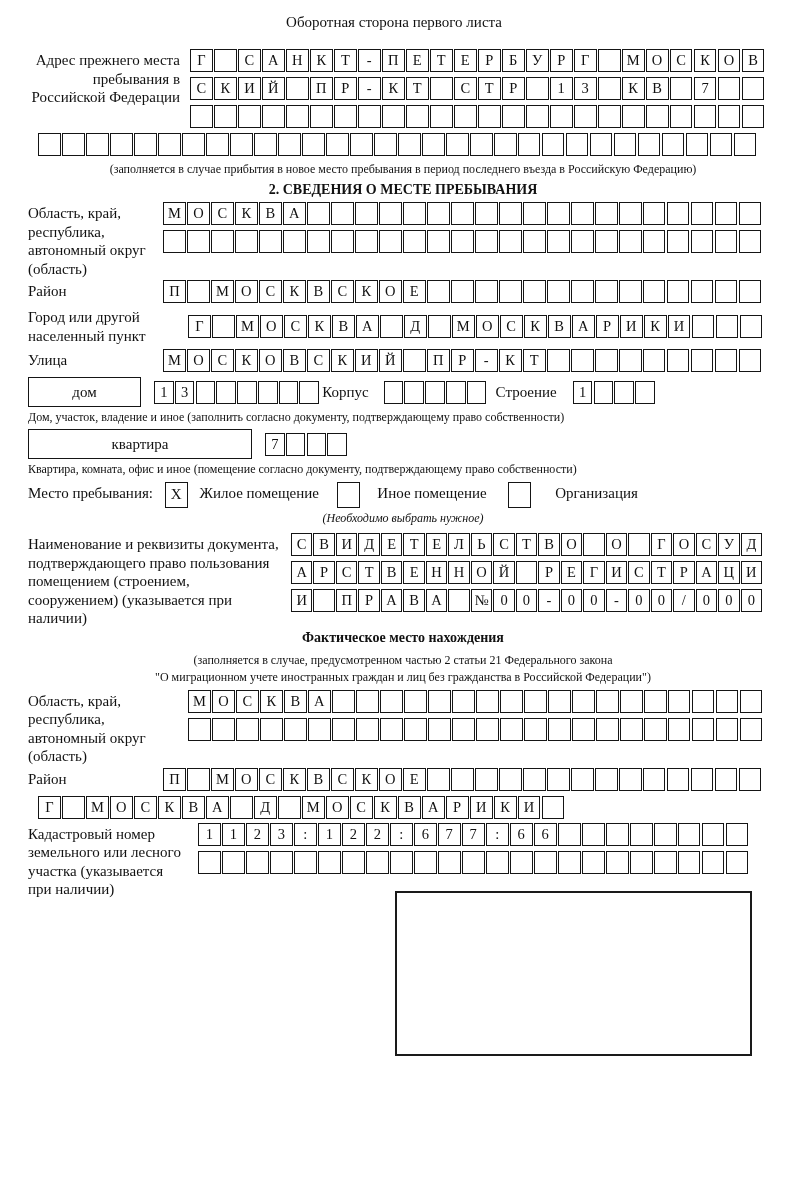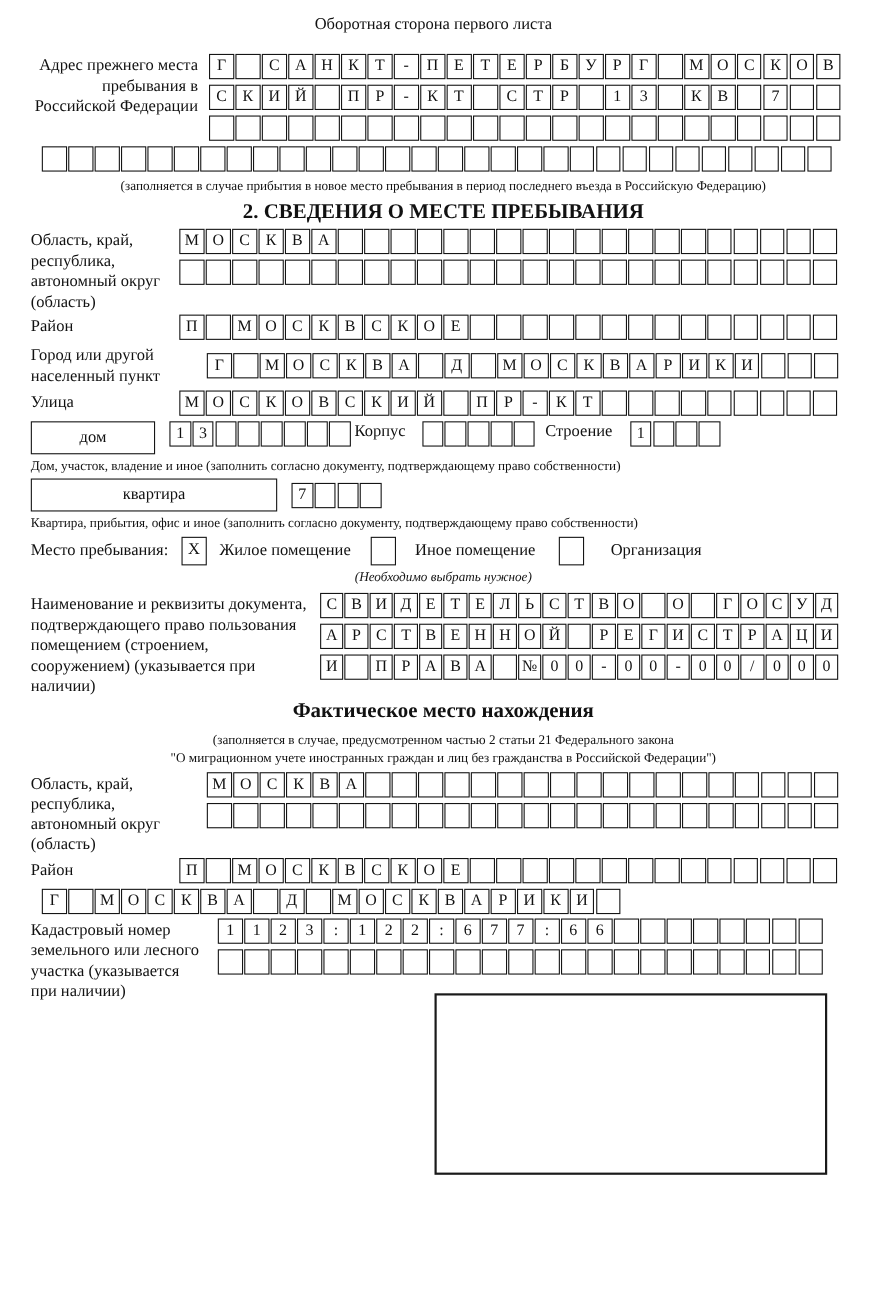--- a/index.html
+++ b/index.html
@@ -11,21 +11,21 @@
   .flabel{font-size:15px;line-height:18.5px;padding-top:2px;flex-shrink:0;}
   .w152{width:152px;text-align:right;} .w125{width:125px;} .w150{width:150px;}
   .w253{width:253px;} .w198{width:198px;} .w160{width:160px;}
   .cells{white-space:nowrap;height:23px;margin-bottom:5px;padding-left:10px;}
   .cell{display:inline-block;box-sizing:border-box;width:22.8px;height:23px;
         border:1.6px solid #151515;margin-right:1.2px;text-align:center;
         font-size:14.5px;line-height:20px;vertical-align:top;overflow:hidden;}
   .cells-sm .cell{width:21.3px;}
   .cells-xs .cell{width:19.6px;height:23px;}
   .note{font-size:12px;text-align:center;line-height:17px;}
-  .sect-title{font-size:19px;font-weight:bold;text-align:center;}
+  .sect-title{font-size:14px;font-weight:bold;text-align:center;}
   .wbox{display:inline-flex;align-items:center;justify-content:center;
         height:30px;border:1.6px solid #151515;box-sizing:border-box;
         font-size:15px;flex-shrink:0;}
   .cbox{display:inline-block;box-sizing:border-box;width:23px;height:26px;
         border:1.6px solid #151515;text-align:center;line-height:23px;
         font-size:15px;vertical-align:middle;}
   .stamp-wrap{width:360px;margin-left:auto;margin-right:23px;}
   .stamp-box{width:357px;height:165px;border:2px solid #1a1a1a;box-sizing:border-box;}
   .stamp-cap{font-size:14.2px;line-height:18.5px;text-align:center;margin-top:6px;}
   .mb4{margin-bottom:4px;} .mb2{margin-bottom:2px;}
@@ -66,35 +66,35 @@
   <div class="frow mb2" style="align-items:center;">
     <div class="flabel w150" style="padding-top:0;">Город или другой населенный пункт</div>
     <div class="cells" style="margin-bottom:0;"><span class="cell">Г</span><span class="cell"></span><span class="cell">М</span><span class="cell">О</span><span class="cell">С</span><span class="cell">К</span><span class="cell">В</span><span class="cell">А</span><span class="cell"></span><span class="cell">Д</span><span class="cell"></span><span class="cell">М</span><span class="cell">О</span><span class="cell">С</span><span class="cell">К</span><span class="cell">В</span><span class="cell">А</span><span class="cell">Р</span><span class="cell">И</span><span class="cell">К</span><span class="cell">И</span><span class="cell"></span><span class="cell"></span><span class="cell"></span></div>
   </div>
 
   <div class="frow" style="margin-top:4px;">
     <div class="flabel w125">Улица</div>
     <div class="cells"><span class="cell">М</span><span class="cell">О</span><span class="cell">С</span><span class="cell">К</span><span class="cell">О</span><span class="cell">В</span><span class="cell">С</span><span class="cell">К</span><span class="cell">И</span><span class="cell">Й</span><span class="cell"></span><span class="cell">П</span><span class="cell">Р</span><span class="cell">-</span><span class="cell">К</span><span class="cell">Т</span><span class="cell"></span><span class="cell"></span><span class="cell"></span><span class="cell"></span><span class="cell"></span><span class="cell"></span><span class="cell"></span><span class="cell"></span><span class="cell"></span></div>
   </div>
 
-  <div class="frow mb2" style="align-items:flex-start;">
+  <div class="frow mb2" style="align-items:center;">
     <div class="wbox" style="width:113px;">дом</div>
     <div class="cells cells-xs" style="margin:0 0 0 3px;"><span class="cell">1</span><span class="cell">3</span><span class="cell"></span><span class="cell"></span><span class="cell"></span><span class="cell"></span><span class="cell"></span><span class="cell"></span></div>
     <div class="flabel" style="padding:0 5px 0 2px;">Корпус</div>
     <div class="cells cells-xs" style="margin:0;"><span class="cell"></span><span class="cell"></span><span class="cell"></span><span class="cell"></span><span class="cell"></span></div>
     <div class="flabel" style="padding:0 6px 0 8px;">Строение</div>
     <div class="cells cells-xs" style="margin:0;"><span class="cell">1</span><span class="cell"></span><span class="cell"></span><span class="cell"></span></div>
   </div>
   <div class="note mb2" style="text-align:left;">Дом, участок, владение и иное (заполнить согласно документу, подтверждающему право собственности)</div>
 
   <div class="frow mb2" style="align-items:center;margin-top:3px;">
     <div class="wbox" style="width:224px;">квартира</div>
     <div class="cells cells-xs" style="margin:0 0 0 3px;"><span class="cell">7</span><span class="cell"></span><span class="cell"></span><span class="cell"></span></div>
   </div>
-  <div class="note mb2" style="text-align:left;">Квартира, прибытия, офис и иное (заполнить согласно документу, подтверждающему право собственности)</div>
+  <div class="note mb2" style="text-align:left;">Квартира, комната, офис и иное (помещение согласно документу, подтверждающему право собственности)</div>
 
   <div style="margin-top:4px;font-size:15px;">
     <span>Место пребывания:</span>
     <span class="cbox" style="margin:0 8px 0 8px;">X</span>
     <span>Жилое помещение</span>
     <span class="cbox" style="margin:0 14px 0 14px;"></span>
     <span>Иное помещение</span>
     <span class="cbox" style="margin:0 20px 0 18px;"></span>
     <span>Организация</span>
   </div>

